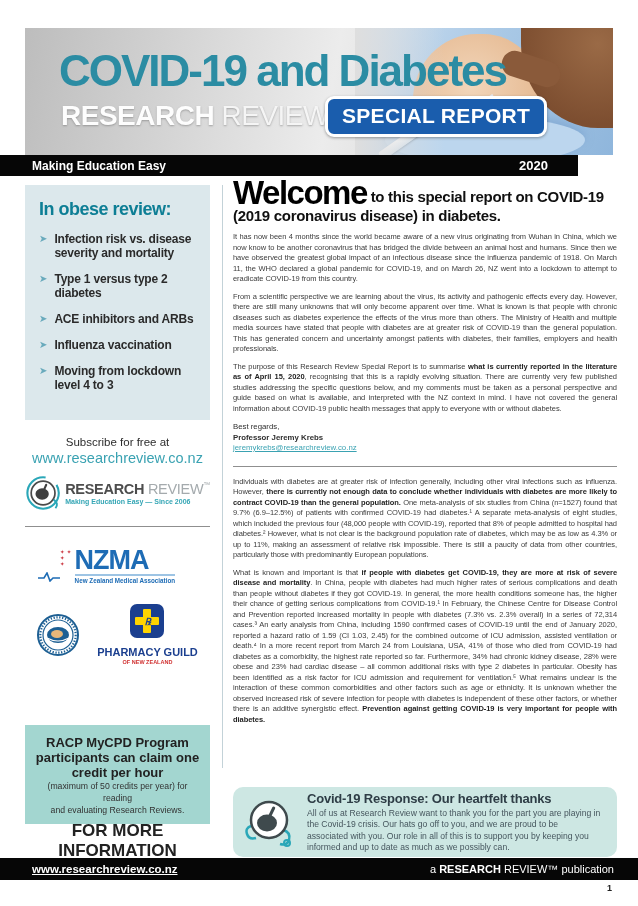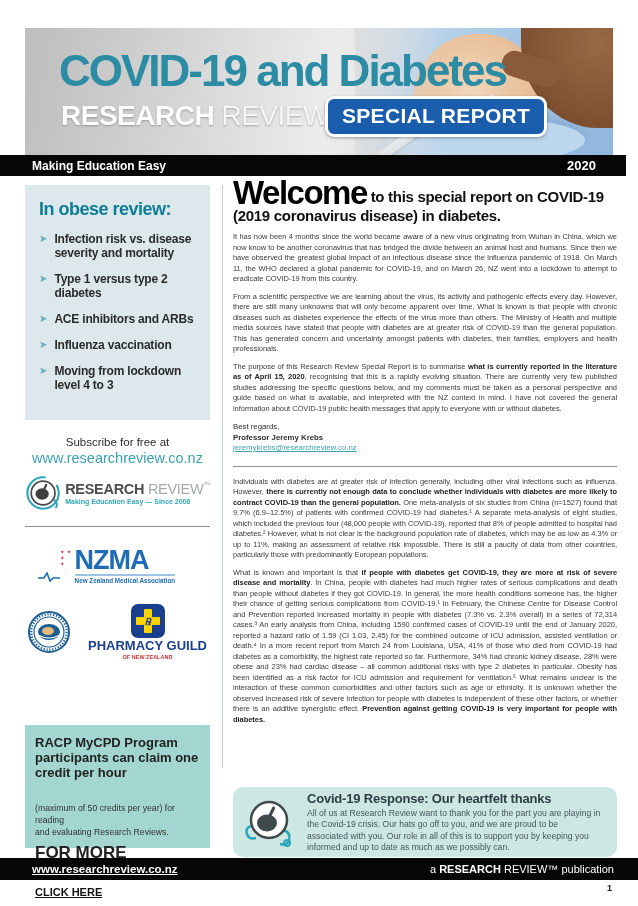--- a/index.html
+++ b/index.html
@@ -47,21 +47,21 @@
   .masthead-brand .l { font-weight:400; color:#f5f5f5; }
   .masthead-brand .tm { font-size:10px; vertical-align:top; }
   .badge {
     position:absolute; left:300px; top:68px; z-index:4;
     background:#1a5dad; color:#fff; font-weight:700; font-size:21px;
     letter-spacing:0.3px; padding:5px 14px 6px; border-radius:9px;
     border:3px solid #fff; box-shadow:0 1px 3px rgba(0,0,0,.35);
     white-space:nowrap;
   }
   .topbar {
-    position:absolute; left:0; top:155px; width:626px; height:21px; background:#060606;
+    position:absolute; left:0; top:155px; width:578px; height:21px; background:#060606;
     color:#fff; display:flex; align-items:center; justify-content:space-between;
     padding:0 30px 0 32px; z-index:5;
   }
   .topbar .tag { font-size:12px; font-weight:700; }
   .topbar .year { font-size:13px; font-weight:700; }
 
   
   .sidebar { position:absolute; left:25px; top:185px; width:185px; }
   .col-divider { position:absolute; left:222px; top:185px; width:1px; height:583px; background:#c3d2d8; }
   .review-box { background:#dce8ec; padding:14px 12px 16px 14px; min-height:230px; }
@@ -87,26 +87,26 @@
   .nzma-top { display:flex; align-items:flex-start; gap:3px; }
   .nzma-stars { display:flex; flex-direction:column; font-size:6px; color:#cc3a44; line-height:6px; padding-top:2px; }
   .nzma-acronym { font-size:27px; font-weight:700; color:#1e6cb5; letter-spacing:-1px; line-height:26px; }
   .nzma-sub { font-size:6.3px; font-weight:700; color:#1e6cb5; border-top:2px solid #9dc4e4; padding-top:1px; margin-top:1px; }
   .seals { margin-top:22px; gap:18px; }
   .pharm { display:flex; flex-direction:column; align-items:center; }
   .pharm-shield { width:34px; height:34px; background:#1b3f8f; border-radius:7px; position:relative; }
   .pharm-shield .cv { position:absolute; left:13px; top:5px; width:8px; height:24px; background:#ffd400; border-radius:1px; }
   .pharm-shield .ch { position:absolute; left:5px; top:13px; width:24px; height:8px; background:#ffd400; border-radius:1px; }
   .pharm-shield .rx { position:absolute; left:0; top:10px; width:34px; text-align:center; color:#1b3f8f; font-size:10px; font-style:italic; font-weight:700; }
-  .pharm .p1 { font-size:13px; font-weight:700; color:#1b3f8f; margin-top:0; }
+  .pharm .p1 { font-size:11px; font-weight:700; color:#1b3f8f; margin-top:8px; }
   .pharm .p2 { font-size:5.5px; font-weight:700; color:#d03030; margin-top:1px; }
-  .racp-box { position:absolute; left:25px; top:725px; width:185px; height:123px;
-    background:#a3d6d0; padding:10px 10px; }
+  .racp-box { position:absolute; left:25px; top:725px; width:185px; height:99px;
+    background:#a3d6d0; text-align:center; padding:10px 10px; }
   .racp-box .r1 { font-size:13px; font-weight:700; color:#222; line-height:15px; }
-  .racp-box .r2 { font-size:8.7px; color:#333; margin-top:22px; line-height:12px; }
+  .racp-box .r2 { font-size:8.7px; color:#333; margin-top:0; line-height:12px; }
   .racp-box .r3 { font-size:17px; font-weight:700; color:#222; margin-top:5px; }
   .racp-box .r4 { font-size:11px; font-weight:700; color:#111; text-decoration:underline; margin-top:3px; cursor:pointer; }
 
   
   .main { position:absolute; left:233px; top:180px; width:384px; }
   .welcome-head { line-height:19px; }
   .welcome-big { color:#000000; font-size:33px; font-weight:700; letter-spacing:-1.5px; line-height:26px; vertical-align:-2px; }
   .welcome-sub { color:#101010; font-size:15px; font-weight:700; letter-spacing:-0.3px; }
   .para { font-size:7.5px; line-height:10.5px; color:#3b3b3b; text-align:justify; margin-top:7px; letter-spacing:-0.05px; }
   .para b { color:#1e1e1e; }

